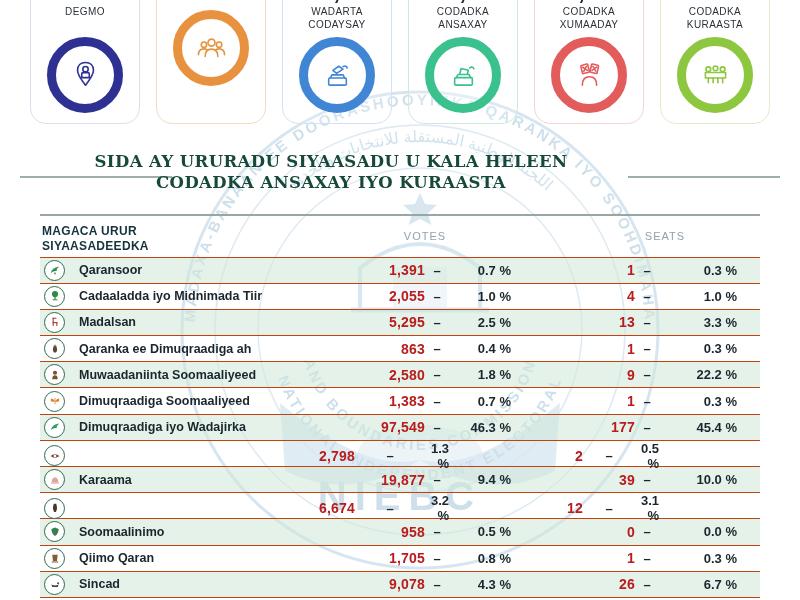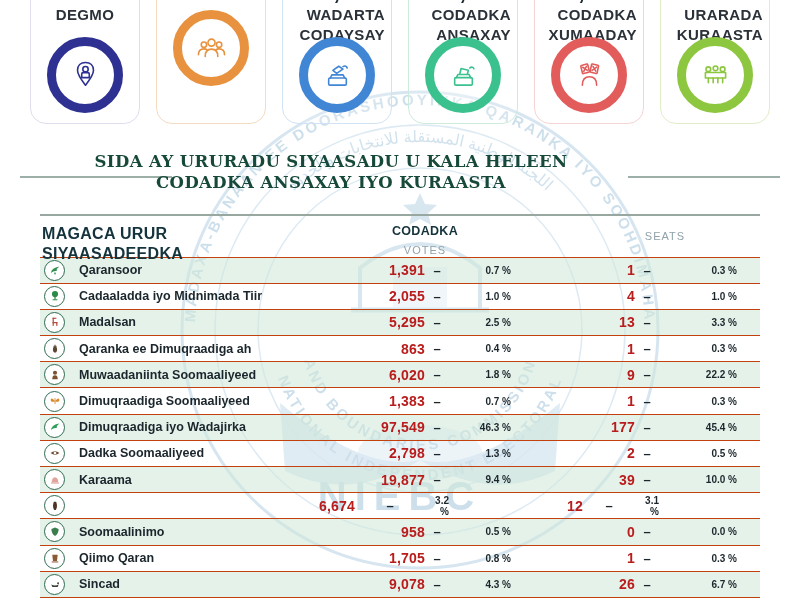--- a/index.html
+++ b/index.html
@@ -8,53 +8,53 @@
     background:#ffffff;font-family:"Liberation Sans",sans-serif;
   }
   .page{position:absolute;inset:0;}
   
   .watermark{position:absolute;left:75px;top:5px;width:690px;height:650px;z-index:0;pointer-events:none;}
   
   .stats-row{position:absolute;top:-28px;left:30px;width:740px;display:flex;gap:16px;z-index:2;}
   .stat-card{flex:1;min-width:0;border:1.5px solid #e0e0e0;border-radius:16px;height:150px;
     display:flex;flex-direction:column;align-items:center;background:rgba(255,255,255,0.18);}
   .stat-value{font-size:25px;font-weight:800;color:#1d2a30;height:32px;line-height:34px;letter-spacing:.5px;white-space:nowrap;}
-  .stat-label{font-size:15px;font-weight:700;color:#2a3138;text-align:right;line-height:1.32;
+  .stat-label{font-size:10px;font-weight:400;color:#2a3138;text-align:center;line-height:1.32;
     letter-spacing:.4px;height:27px;padding:0 6px;}
   .stat-ring{width:58px;height:58px;border-radius:50%;border:9px solid #ccc;margin-top:5px;
     display:flex;align-items:center;justify-content:center;background:rgba(255,255,255,0.25);}
   .stat-icon{width:37px;height:37px;fill:none;stroke-width:1.9;stroke-linecap:round;stroke-linejoin:round;}
   
   .title-block{position:absolute;top:151px;left:0;width:662px;text-align:center;z-index:2;
     font-family:"DejaVu Serif","Liberation Serif",serif;font-weight:700;font-size:16.5px;
     line-height:1.3;color:#17493a;letter-spacing:.4px;}
   .title-line{position:absolute;top:176px;height:2px;background:#9db0a7;width:152px;z-index:2;}
   .title-line.left{left:20px;}
   .title-line.right{right:20px;}
   
   .table{position:absolute;top:214px;left:40px;width:720px;z-index:2;}
   .table-topline{height:1.5px;background:#98a8a1;}
   .thead{position:relative;height:41px;}
-  .th-name{position:absolute;left:2px;top:8px;font-size:16px;font-weight:800;color:#14333c;
+  .th-name{position:absolute;left:2px;top:8px;font-size:12px;font-weight:800;color:#14333c;
     line-height:1.3;letter-spacing:.3px;}
   .th-votes{position:absolute;left:310px;width:150px;top:8px;text-align:center;}
   .th-seats{position:absolute;left:535px;width:180px;top:8px;text-align:center;}
   .th-main{font-size:12.5px;font-weight:800;color:#14333c;letter-spacing:.3px;}
   .th-sub{font-size:11px;font-weight:400;color:#90a2aa;letter-spacing:1px;margin-top:6px;}
   .row{display:grid;grid-template-columns:26px 285px 70px 24px 62px 72px 52px 24px 78px;
     align-items:center;height:25.2px;border-top:1px solid #c2410c;padding-left:4px;}
   .row.alt{background:rgba(208,231,217,0.55);}
   .picon{width:19px;height:19px;border:1.3px solid #2e6b4f;border-radius:50%;background:#fff;
     display:flex;align-items:center;justify-content:center;}
   .picon svg{width:12px;height:12px;}
   .pname{font-size:12.5px;font-weight:700;color:#1b262c;padding-left:9px;white-space:nowrap;
     overflow:hidden;}
   .num{font-size:14px;font-weight:800;color:#b91c1c;text-align:right;letter-spacing:.2px;}
   .dash{text-align:center;font-weight:800;color:#1b262c;font-size:13px;}
-  .pct{font-size:10px;font-weight:700;color:#1b262c;text-align:right;}
+  .pct{font-size:13px;font-weight:700;color:#1b262c;text-align:right;}
   .wm-ring-text{font-size:15px;font-weight:700;letter-spacing:3px;fill:#9cc0d8;}
   .wm-ring-text-ar{font-size:16px;fill:#a5c6dc;letter-spacing:2px;}
   .wm-acronym{font-size:40px;font-weight:800;letter-spacing:8px;fill:#9cc0d8;}
 </style>
 </head>
 <body>
 
 <div class="page">
 
   <svg class="watermark" viewBox="0 0 690 650">
@@ -159,21 +159,21 @@
               <rect x="23.5" y="9" width="8.5" height="10" rx="1"></rect>
               <path d="M25.5 11.5l4.5 5m0-5l-4.5 5"></path>
             </g>
             <path d="M13.5 33.5c0-6.5 3.5-10 8.5-10s8.5 3.5 8.5 10"></path>
           </svg>
     </div>
   </div>
 
   <div class="stat-card" style="border-color: rgb(224, 238, 200);">
     <div class="stat-value">390</div>
-    <div class="stat-label">URARADA KURAASTA</div>
+    <div class="stat-label">CODADKA KURAASTA</div>
     <div class="stat-ring" style="border-color: rgb(141, 198, 63);">
       <svg class="stat-icon" viewBox="0 0 44 44" style="stroke: rgb(141, 198, 63);">
             <circle cx="13.5" cy="14.5" r="2.8"></circle>
             <circle cx="22" cy="13.5" r="2.8"></circle>
             <circle cx="30.5" cy="14.5" r="2.8"></circle>
             <rect x="10" y="18.5" width="24" height="6.5"></rect>
             <path d="M13.5 25v5.5m5.7-5.5v5.5m5.6-5.5v5.5m5.7-5.5v5.5"></path>
           </svg>
     </div>
   </div>
@@ -187,21 +187,20 @@
   <div class="title-line right"></div>
 
   <div class="table">
     <div class="table-topline"></div>
     <div class="thead">
       <div class="th-name">
         <div>MAGACA URUR</div>
         <div>SIYAASADEEDKA</div>
       </div>
       <div class="th-votes">
-        <div class="th-main">CODADKA</div>
         <div class="th-sub">VOTES</div>
       </div>
       <div class="th-seats">
         <div class="th-sub">SEATS</div>
       </div>
     </div>
     <div id="rows">
   <div class="row alt">
     <span class="picon">
             <svg viewBox="0 0 14 14" fill="#2f8f4e">
@@ -275,21 +274,21 @@
   </div>
 
   <div class="row alt">
     <span class="picon">
             <svg viewBox="0 0 14 14" fill="#7a5230">
               <circle cx="7" cy="4.4" r="2.4"></circle>
               <path d="M3.8 12 Q3.6 7.4 7 7.2 Q10.4 7.4 10.2 12 Z"></path>
             </svg>
           </span>
     <span class="pname">Muwaadaniinta Soomaaliyeed</span>
-    <span class="num">6,020</span>
+    <span class="num">2,580</span>
     <span class="dash">–</span>
     <span class="pct">1.8 %</span>
     <span></span>
     <span class="num">9</span>
     <span class="dash">–</span>
     <span class="pct">22.2 %</span>
   </div>
 
   <div class="row">
     <span class="picon">
@@ -325,21 +324,20 @@
     <span class="pct">45.4 %</span>
   </div>
 
   <div class="row">
     <span class="picon">
             <svg viewBox="0 0 14 14" fill="#6b4a2f">
               <path d="M1.8 7 Q7 2.8 12.2 7 Q7 11.2 1.8 7 Z"></path>
               <circle cx="7" cy="7" r="1.6" fill="#ffffff"></circle>
             </svg>
           </span>
-    <span class="pname">Dadka Soomaaliyeed</span>
     <span class="num">2,798</span>
     <span class="dash">–</span>
     <span class="pct">1.3 %</span>
     <span></span>
     <span class="num">2</span>
     <span class="dash">–</span>
     <span class="pct">0.5 %</span>
   </div>
 
   <div class="row alt">

